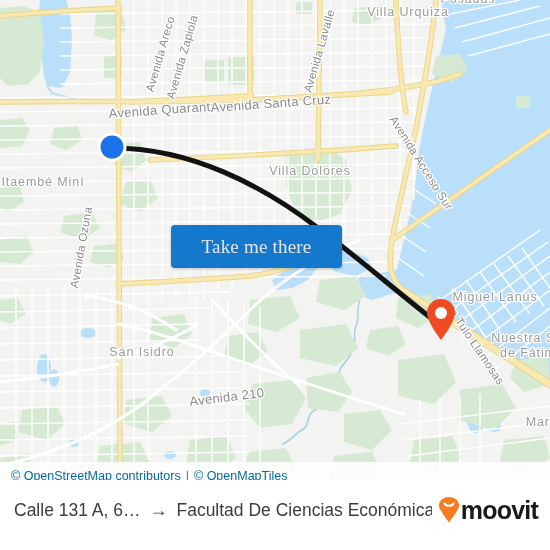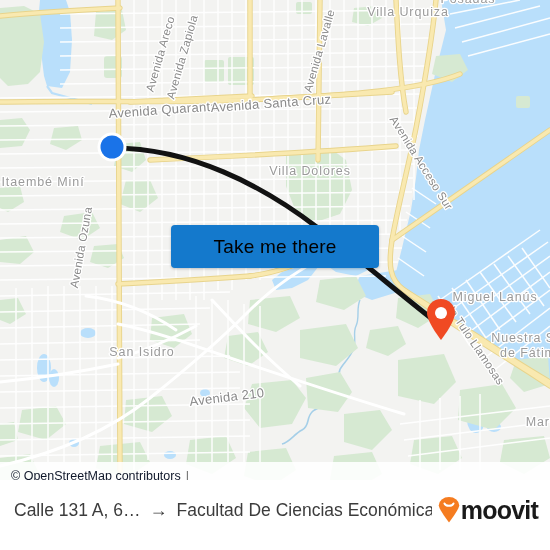--- a/index.html
+++ b/index.html
@@ -33,30 +33,30 @@
   .attrib{
     position:absolute;left:0;top:462px;width:550px;height:28px;
     background:rgba(255,255,255,.88);
     display:flex;align-items:center;
     box-sizing:border-box;padding-left:11px;
     font-size:12.5px;color:#3b3b3b;
     font-family:"Liberation Sans", sans-serif;
     white-space:nowrap;
   }
   .attrib .sep{padding:0 5px;color:#6a6a6a;}
-  .attrib a{color:#0f172a;text-decoration:none;}
+  .attrib a{color:#0369a1;text-decoration:none;}
 
   
   .cta{
     position:absolute;left:171px;top:225px;
-    width:208px;height:43px;
+    width:171px;height:43px;
     background:#1479cc;
     border:none;border-radius:4px;
-    color:#000000;font-size:19px;
-    font-family:Liberation Sans, sans-serif;
+    color:#e5e5e5;font-size:19px;
+    font-family:Liberation Serif, serif;
     letter-spacing:.2px;
     cursor:pointer;
     box-shadow:0 1px 3px rgba(0,0,0,.22);
     display:flex;align-items:center;justify-content:center;
     padding:0;
   }
 
   
   .footer{
     position:absolute;left:0;top:480px;width:550px;height:60px;
@@ -361,20 +361,21 @@
       </g>
     </svg>
 
     <button class="cta">
       <span>Take me there</span>
     </button>
 
     <div class="attrib">
       <a href="#">© OpenStreetMap contributors</a>
       <span class="sep">|</span>
+      <a href="#">© OpenMapTiles</a>
     </div>
   </div>
 
   <div class="footer">
     <div class="route-text">
       <span class="from">Calle 131 A, 6…</span>
       <span class="arrow">→</span>
       <span class="to">Facultad De Ciencias Económicas …</span>
     </div>
     <div class="brand">

